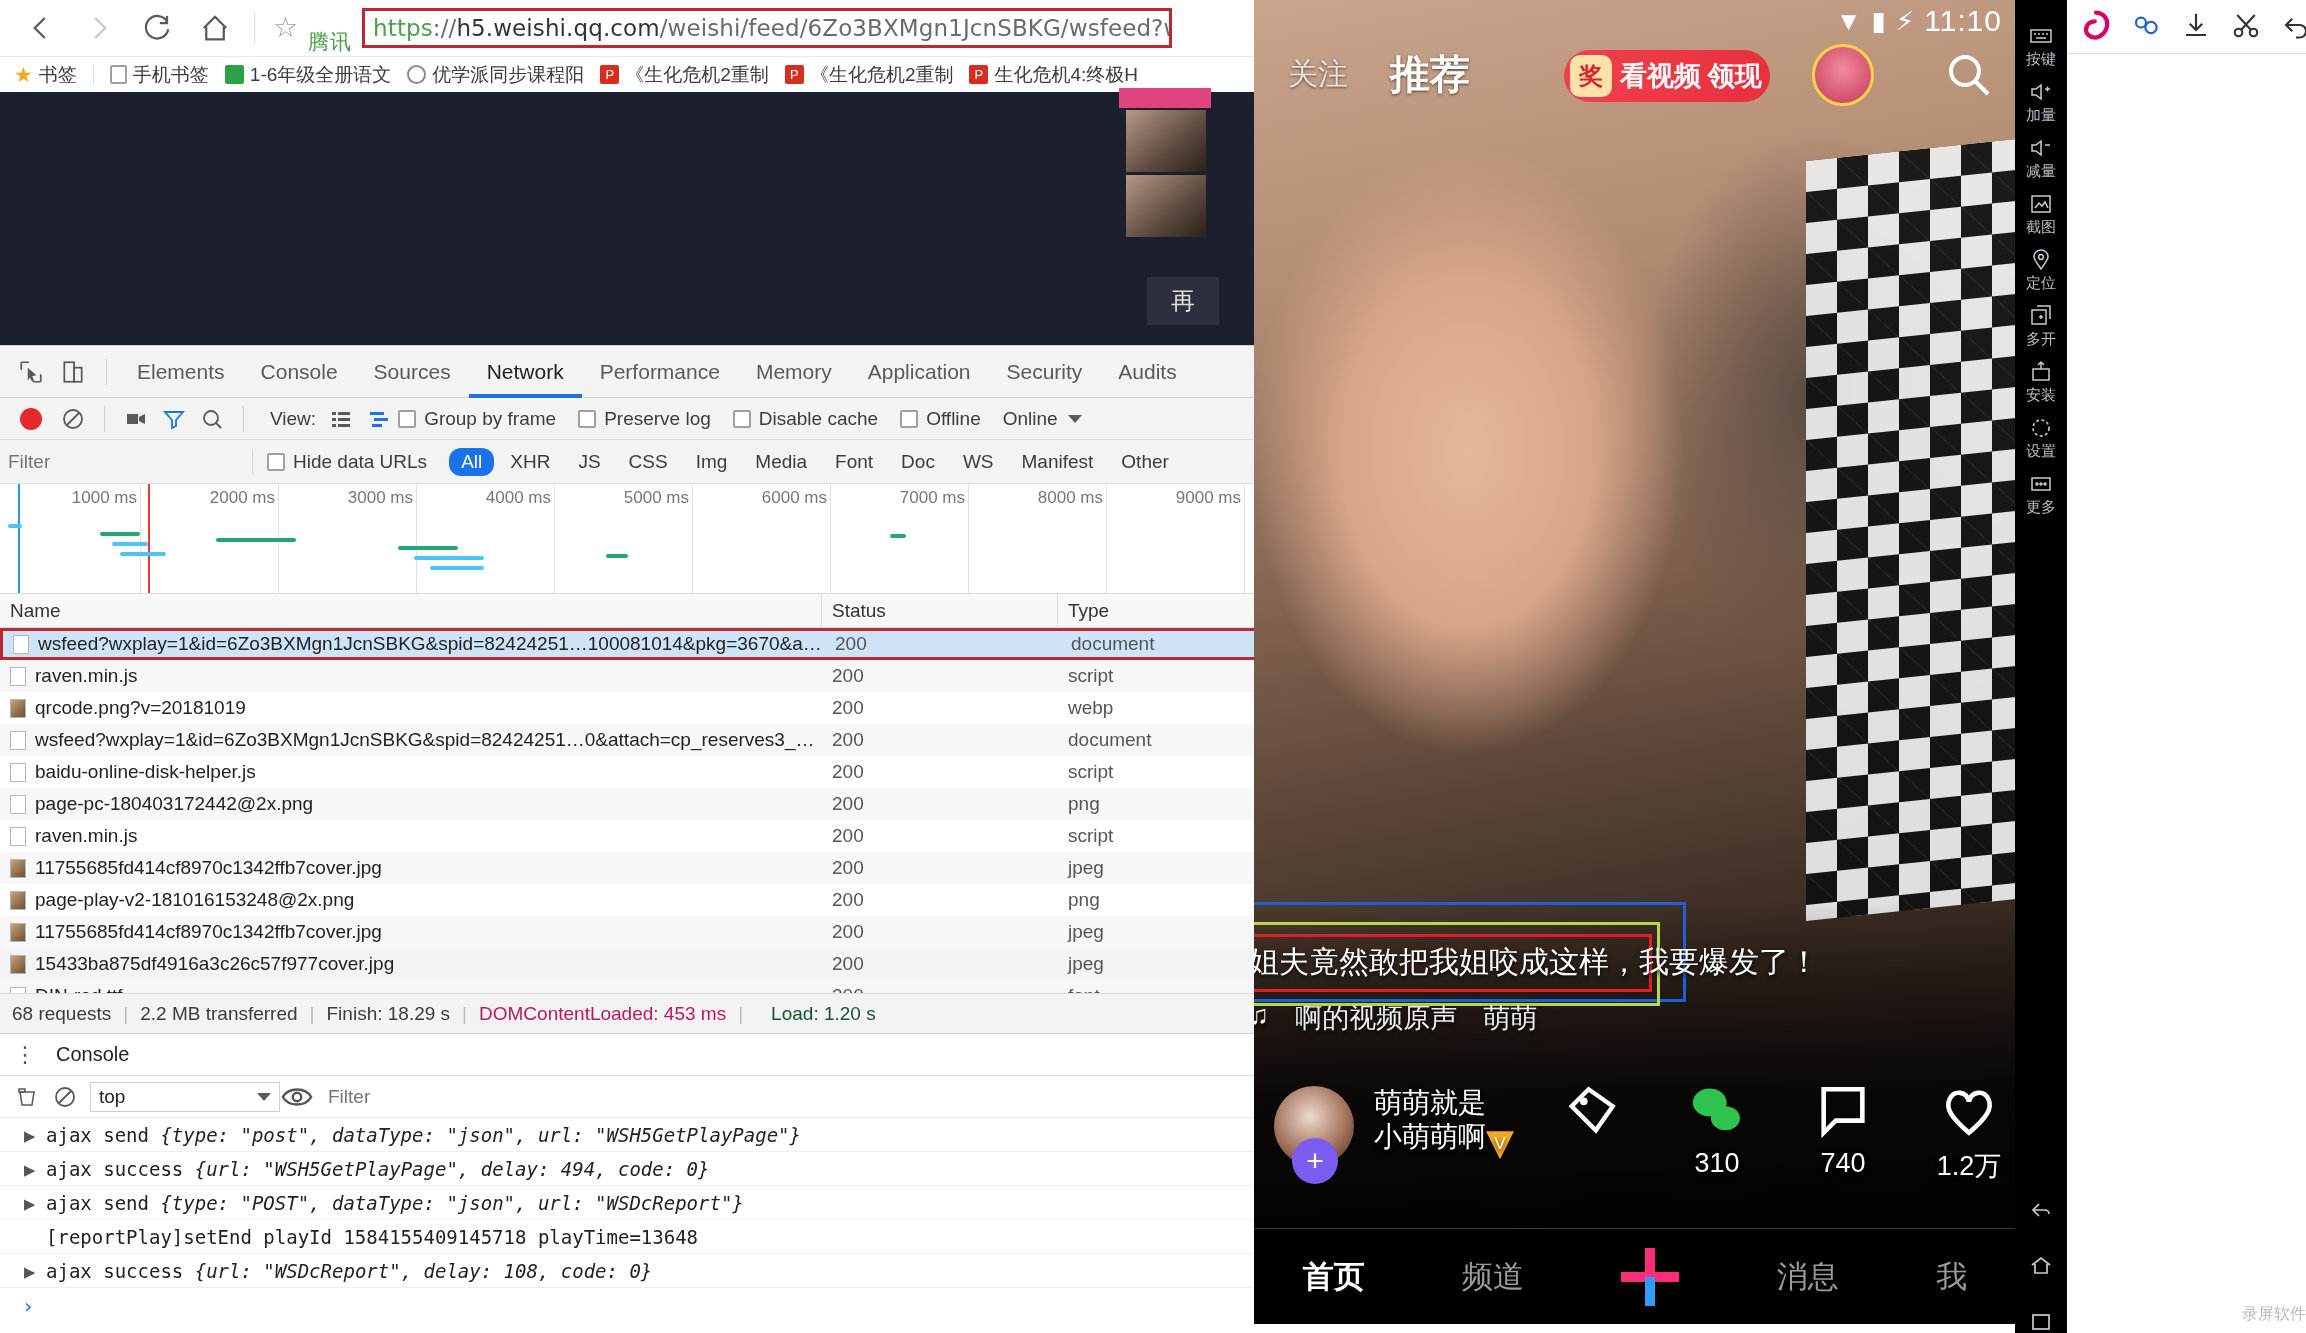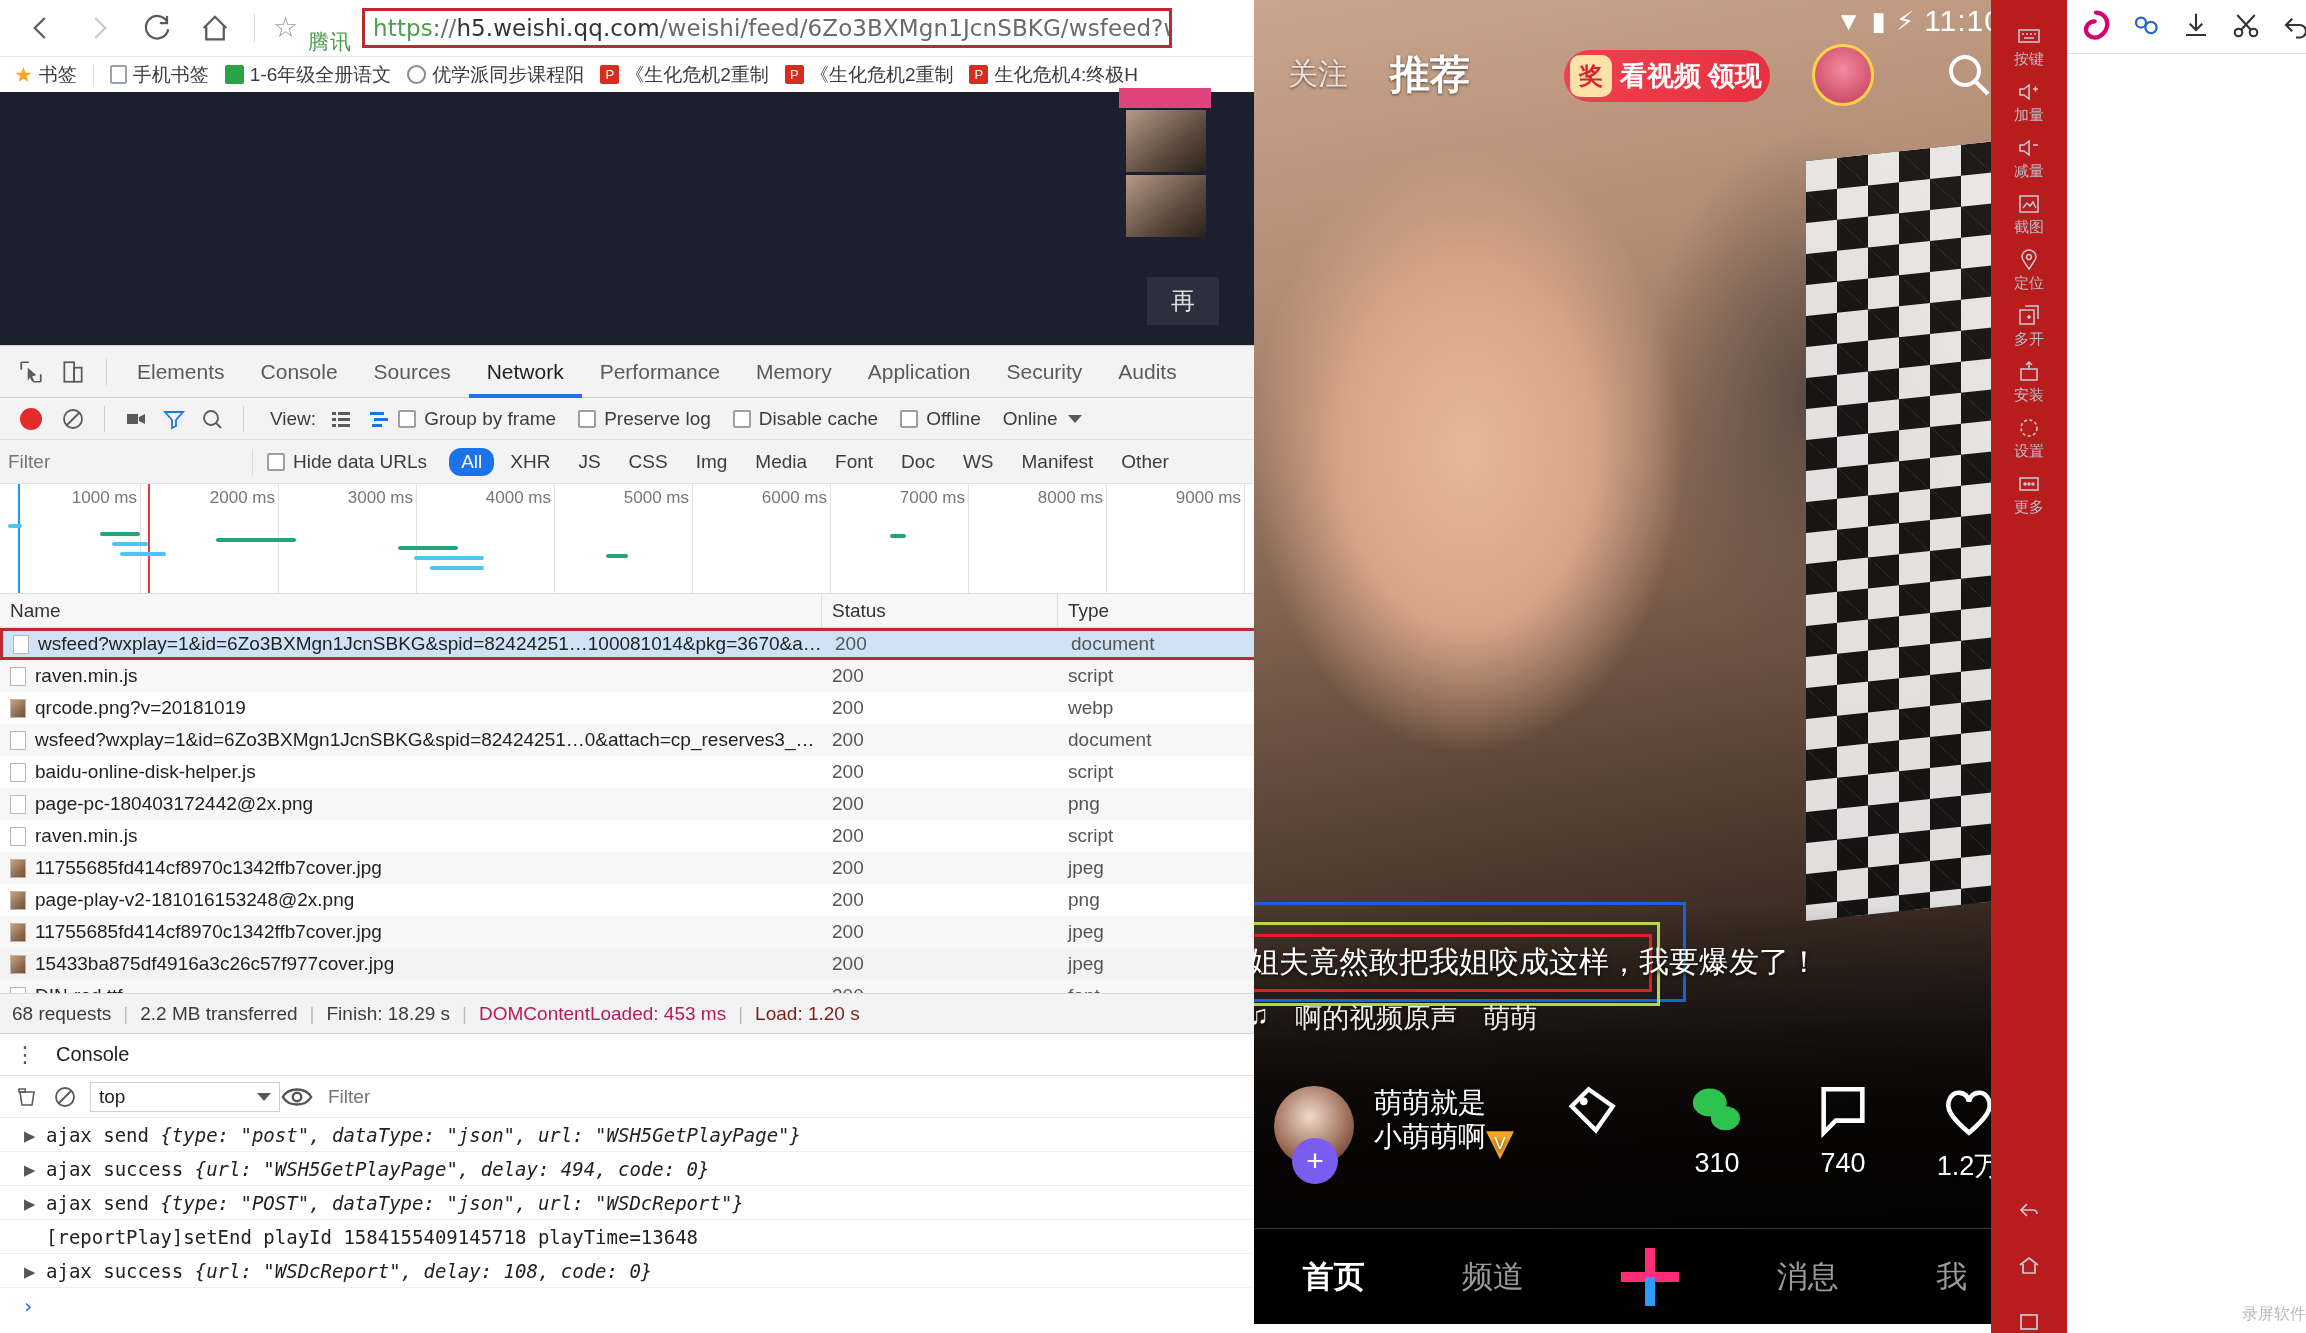--- a/index.html
+++ b/index.html
@@ -111,21 +111,21 @@
   .rowicon.x { position:relative;border-color:#bbb; }
   .wf-cell { position:absolute; right:0; width:170px; text-align:right; padding-right:14px;
              font-size:19px; color:#333; }
   .wf-bar { position:absolute; right:186px; width:6px; height:4px; background:#4fc3f7; }
 
   .dt-status { position:absolute; left:0; bottom:0; width:2306px; height:40px; background:#f3f3f3;
                border-top:1px solid #dcdcdc; display:flex; align-items:center; font-size:19px;
                color:#3c3c3c; padding-left:12px; }
   .dt-status .sep { margin:0 12px; color:#bbb; }
   .dt-status .hl { color:#be185d; }
-  .dt-status .hl2 { color:#7f1d1d; }
+  .dt-status .hl2 { color:#14532d;margin-left:16px; }
 
   
   .console { position:absolute; left:0; top:1033px; width:2306px; height:300px; background:#fff;
              border-top:1px solid #cfcfcf; }
   .cs-tabs { height:42px; display:flex; align-items:center; border-bottom:1px solid #e0e0e0;
              padding-left:8px; }
   .kebab { width:34px;height:34px;display:flex;align-items:center;justify-content:center;color:#555;
            font-size:22px;letter-spacing:0; }
   .cs-tab { font-size:20px; color:#222; padding:0 14px; }
   .cs-toolbar { height:42px; display:flex; align-items:center; border-bottom:1px solid #e8e8e8;
@@ -210,21 +210,21 @@
             justify-content:space-around; }
   .ph-nav-item { font-size:31px; color:#9a9a9a; }
   .ph-nav-item.active { color:#fff; font-weight:bold; }
   .ph-nav-plus { position:relative; width:58px; height:58px; }
   .ph-nav-plus::before,.ph-nav-plus::after { content:""; position:absolute; background:#ff2d78; }
   .ph-nav-plus::before { left:0; top:24px; width:58px; height:10px; }
   .ph-nav-plus::after { left:24px; top:0; width:10px; height:58px;
                         background:linear-gradient(180deg,#ff2d78 50%,#2f9bff 50%); }
 
   
-  .emubar { position:absolute; right:239px; top:0; width:76px; height:1333px; background:#b91c1c; }
+  .emubar { position:absolute; right:239px; top:0; width:52px; height:1333px; background:#000000; }
   .emu-item { height:56px; display:flex; flex-direction:column; align-items:center;
               justify-content:center; color:#c7ccd4; }
   .emu-item svg { width:24px;height:24px; }
   .emu-item .t { font-size:15px; margin-top:2px; color:#b9bec6; }
 
   .emu-right { position:absolute; right:0; top:0; width:239px; height:1333px; background:#fff; }
   .emu-toolbar { height:54px; display:flex; align-items:center; gap:20px; padding-left:14px;
                  border-bottom:1px solid #e2e2e2; }
   .emu-toolbar svg { width:30px;height:30px; }
 

